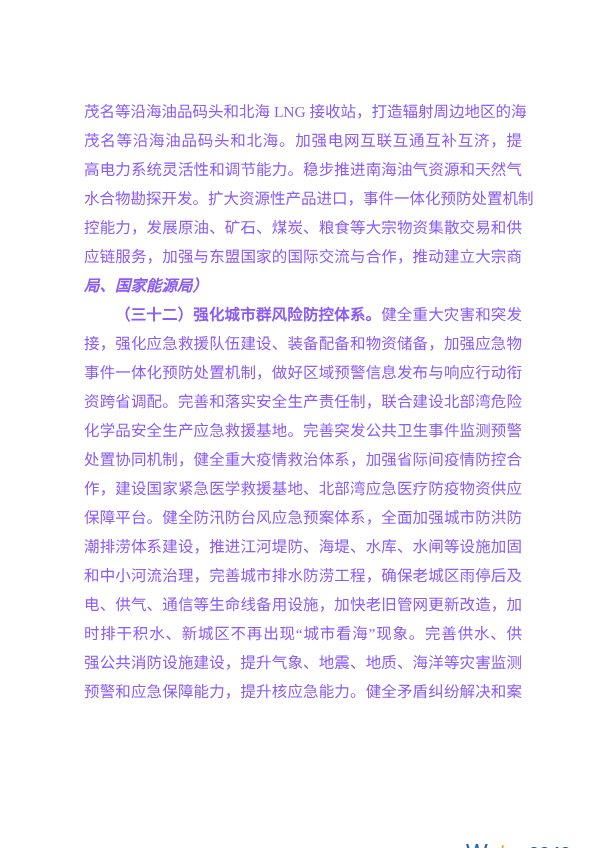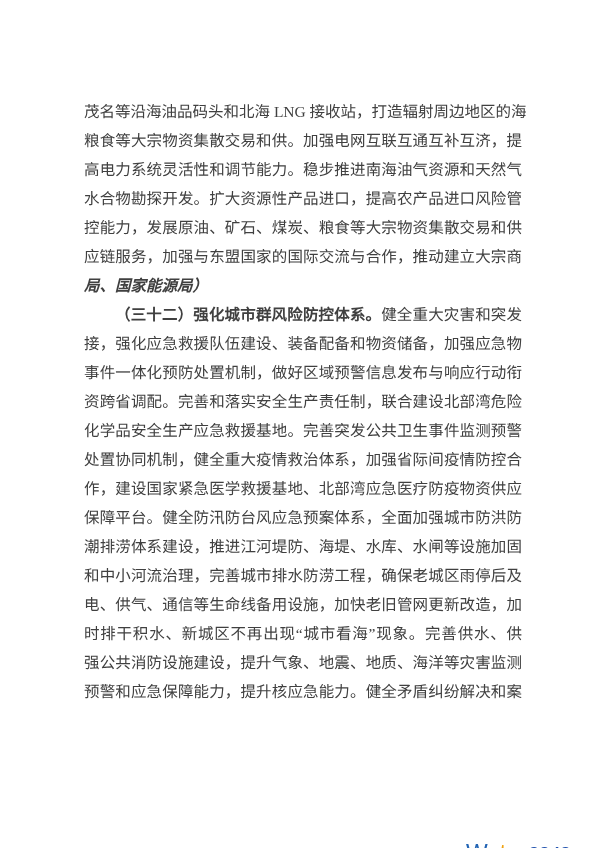--- a/index.html
+++ b/index.html
@@ -13,21 +13,21 @@
     height: 848px;
     background: #ffffff;
     overflow: hidden;
     font-family: "Liberation Serif", "DejaVu Serif", serif;
   }
   .doc-body {
     position: absolute;
     left: 84px;
     top: 97px;
     width: 438px;
-    color: #404040;
+    color: #8b5cf6;
     font-size: 15.5px;
     line-height: 29px;
   }
   .line {
     height: 29px;
     white-space: nowrap;
     text-align: justify;
     text-align-last: justify;
     text-justify: inter-character;
   }
@@ -91,23 +91,23 @@
   }
 </style>
 </head>
 <body>
 
 <div class="page">
 
   <div class="doc-body">
 
   <div class="line"><span class="seg">茂名等沿海油品码头和北海 LNG 接收站，打造辐射周边地区的海</span></div>
-      <div class="line"><span class="seg">粮食等大宗物资集散交易和供。加强电网互联互通互补互济，提</span></div>
+      <div class="line"><span class="seg">茂名等沿海油品码头和北海。加强电网互联互通互补互济，提</span></div>
       <div class="line"><span class="seg">高电力系统灵活性和调节能力。稳步推进南海油气资源和天然气</span></div>
-      <div class="line"><span class="seg">水合物勘探开发。扩大资源性产品进口，提高农产品进口风险管</span></div>
+      <div class="line"><span class="seg">水合物勘探开发。扩大资源性产品进口，事件一体化预防处置机制</span></div>
       <div class="line"><span class="seg">控能力，发展原油、矿石、煤炭、粮食等大宗物资集散交易和供</span></div>
       <div class="line"><span class="seg">应链服务，加强与东盟国家的国际交流与合作，推动建立大宗商</span></div>
       <div class="line short"><span class="seg bold">局、国家能源局）</span></div>
       <div class="line indent"><span class="seg bold">（三十二）强化城市群风险防控体系。</span><span class="seg">健全重大灾害和突发</span></div>
       <div class="line"><span class="seg">接，强化应急救援队伍建设、装备配备和物资储备，加强应急物</span></div>
       <div class="line"><span class="seg">事件一体化预防处置机制，做好区域预警信息发布与响应行动衔</span></div>
       <div class="line"><span class="seg">资跨省调配。完善和落实安全生产责任制，联合建设北部湾危险</span></div>
       <div class="line"><span class="seg">化学品安全生产应急救援基地。完善突发公共卫生事件监测预警</span></div>
       <div class="line"><span class="seg">处置协同机制，健全重大疫情救治体系，加强省际间疫情防控合</span></div>
       <div class="line"><span class="seg">作，建设国家紧急医学救援基地、北部湾应急医疗防疫物资供应</span></div>

